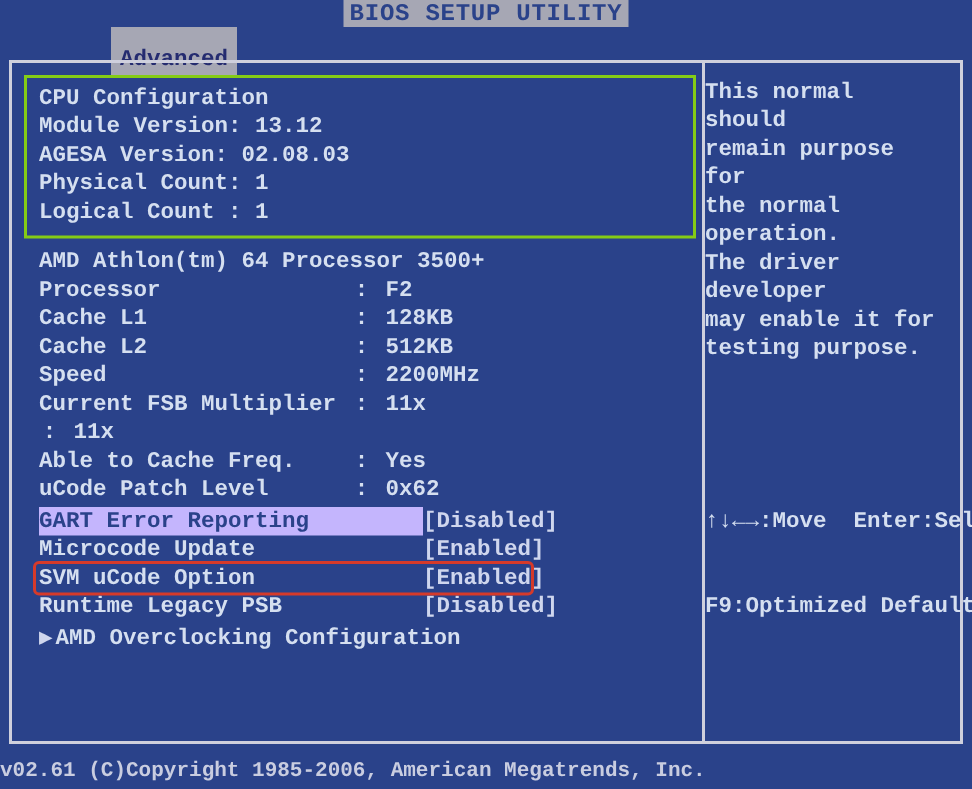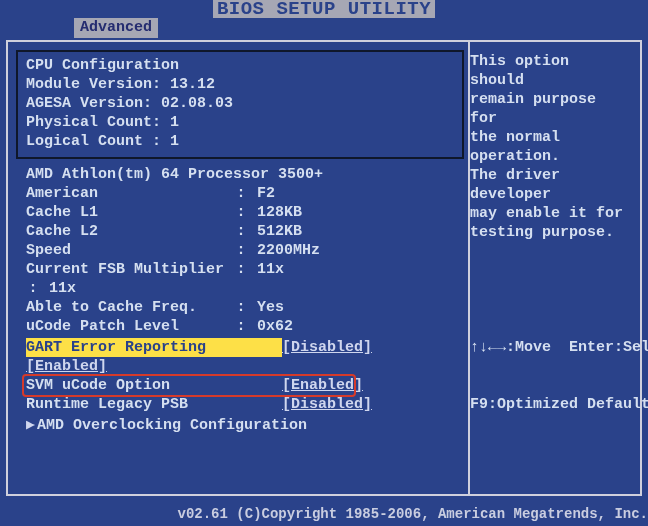--- a/index.html
+++ b/index.html
@@ -13,35 +13,35 @@
     position: relative;
   }
   .title-bar {
     width: 100%;
     height: 18px;
     text-align: center;
     background: #2a428a;
     color: #cfd0dd;
     letter-spacing: 0.5px;
     line-height: 18px;
-    font-size: 19px;
+    font-size: 16px;
   }
   .title-bar span { background: #a6a7b4; color: #2a428a; padding: 0 4px; }
   .tabs {
     height: 22px;
     position: relative;
     background: #2a428a;
   }
   .tab {
     position: absolute;
     top: 0;
     left: 74px;
     background: #a6a7b4;
     color: #252c70;
-    padding: 1px 6px 2px 6px;
+    padding: 13px 6px 2px 6px;
     font-size: 15px;
   }
   .outer-frame {
     position: absolute;
     left: 6px;
     right: 6px;
     top: 40px;
     bottom: 30px;
     border: 2px solid #cfd0dd;
   }
@@ -64,51 +64,51 @@
   }
   .vdiv {
     position: absolute;
     top: 0;
     bottom: 0;
     left: 460px;
     width: 2px;
     background: #cfd0dd;
   }
   .cpu-box {
-    border: 2px solid #0f172a;
+    border: 2px solid #84cc16;
     padding: 4px 8px 6px 8px;
     line-height: 19px;
     margin-bottom: 6px;
   }
   .info-block {
     padding: 0 10px;
     line-height: 19px;
   }
   .row { display: flex; white-space: pre; }
   .row .label { width: 208px; }
   .row .colon { width: 14px; text-align: center; }
   .row .val { flex: 1; }
   .options { padding: 2px 10px 0 10px; line-height: 19px; }
   .opt { display: flex; }
   .opt .oname { width: 256px; }
-  .opt .oval  { color: #cfd6ee; text-decoration: underline; }
-  .opt.selected .oname { background: #fde047; color: #2a428a; }
+  .opt .oval  { color: #cfd6ee; }
+  .opt.selected .oname { background: #c4b5fd; color: #2a428a; }
   .highlight-box {
     position: absolute;
     border: 2px solid #d63a2a;
     border-radius: 4px;
     pointer-events: none;
   }
   .arrow { color: #cfd6ee; margin-right: 2px; }
   .right-help { padding: 2px 4px; }
   .right-keys { position: absolute; left: 4px; right: 4px; top: 250px; line-height: 19px; white-space: pre; }
   .footer {
     position: absolute;
     left: 0; right: 0; bottom: 4px;
-    text-align: right;
+    text-align: left;
     color: #c9cde0;
     font-size: 14px;
   }
 </style>
 </head>
 <body>
 
 <div class="title-bar">
   <span>BIOS SETUP UTILITY</span>
 </div>
@@ -134,37 +134,38 @@
         <span>Physical Count:</span>&nbsp;<span>1</span>
       </div>
       <div class="row">
         <span>Logical Count :</span>&nbsp;<span>1</span>
       </div>
     </div>
 
     <div class="info-block">
       <div>AMD Athlon(tm) 64 Processor 3500+</div>
       <div id="cpu-rows">
-          <div class="row"><span class="label">American              </span><span class="colon">:</span><span class="val"> F2</span></div>
+          <div class="row"><span class="label">Processor              </span><span class="colon">:</span><span class="val"> F2</span></div>
           <div class="row"><span class="label">Cache L1              </span><span class="colon">:</span><span class="val"> 128KB</span></div>
           <div class="row"><span class="label">Cache L2              </span><span class="colon">:</span><span class="val"> 512KB</span></div>
           <div class="row"><span class="label">Speed                 </span><span class="colon">:</span><span class="val"> 2200MHz</span></div>
           <div class="row"><span class="label">Current FSB Multiplier</span><span class="colon">:</span><span class="val"> 11x</span></div>
           <div class="row"><span class="colon">:</span><span class="val"> 11x</span></div>
           <div class="row"><span class="label">Able to Cache Freq.  </span><span class="colon">:</span><span class="val"> Yes</span></div>
           <div class="row"><span class="label">uCode Patch Level     </span><span class="colon">:</span><span class="val"> 0x62</span></div>
         </div>
     </div>
 
     <div class="options" id="opts">
         <div class="opt selected" id="opt-0">
           <span class="oname">GART Error Reporting</span>
           <span class="oval">[Disabled]</span>
         </div>
         <div class="opt" id="opt-1">
+          <span class="oname">Microcode Update</span>
           <span class="oval">[Enabled]</span>
         </div>
         <div class="opt" id="opt-2">
           <span class="oname">SVM uCode Option</span>
           <span class="oval">[Enabled]</span>
         </div>
         <div class="opt" id="opt-3">
           <span class="oname">Runtime Legacy PSB</span>
           <span class="oval">[Disabled]</span>
         </div>
@@ -172,21 +173,21 @@
 
     <div class="options">
       <span class="arrow">▶</span><span>AMD Overclocking Configuration</span>
     </div>
 
     <div class="highlight-box" id="redbox" style="left: 6px; top: 324px; width: 334px; height: 23px;"></div>
   </div>
 
   <div class="right-panel">
     <div class="right-help">
-      <div>This option should</div>
+      <div>This normal should</div>
       <div>remain purpose for</div>
       <div>the normal operation.</div>
       <div>The driver developer</div>
       <div>may enable it for</div>
       <div>testing purpose.</div>
     </div>
     <div class="right-keys">
       <div>↑↓←→:Move  Enter:Select</div>
       <div>F9:Optimized Defaults</div>
     </div>

